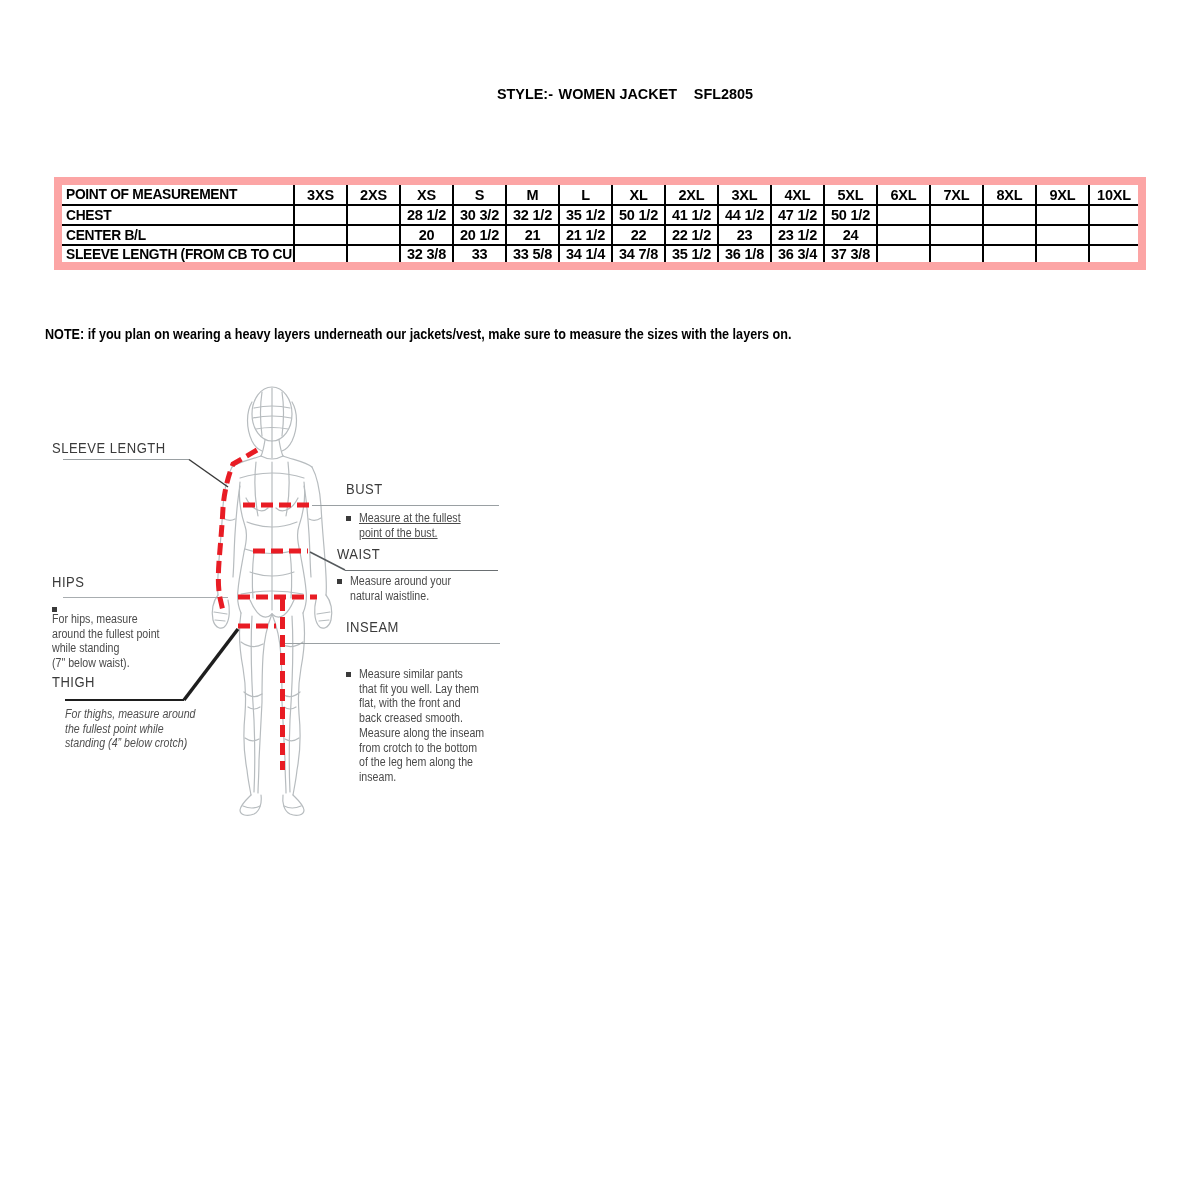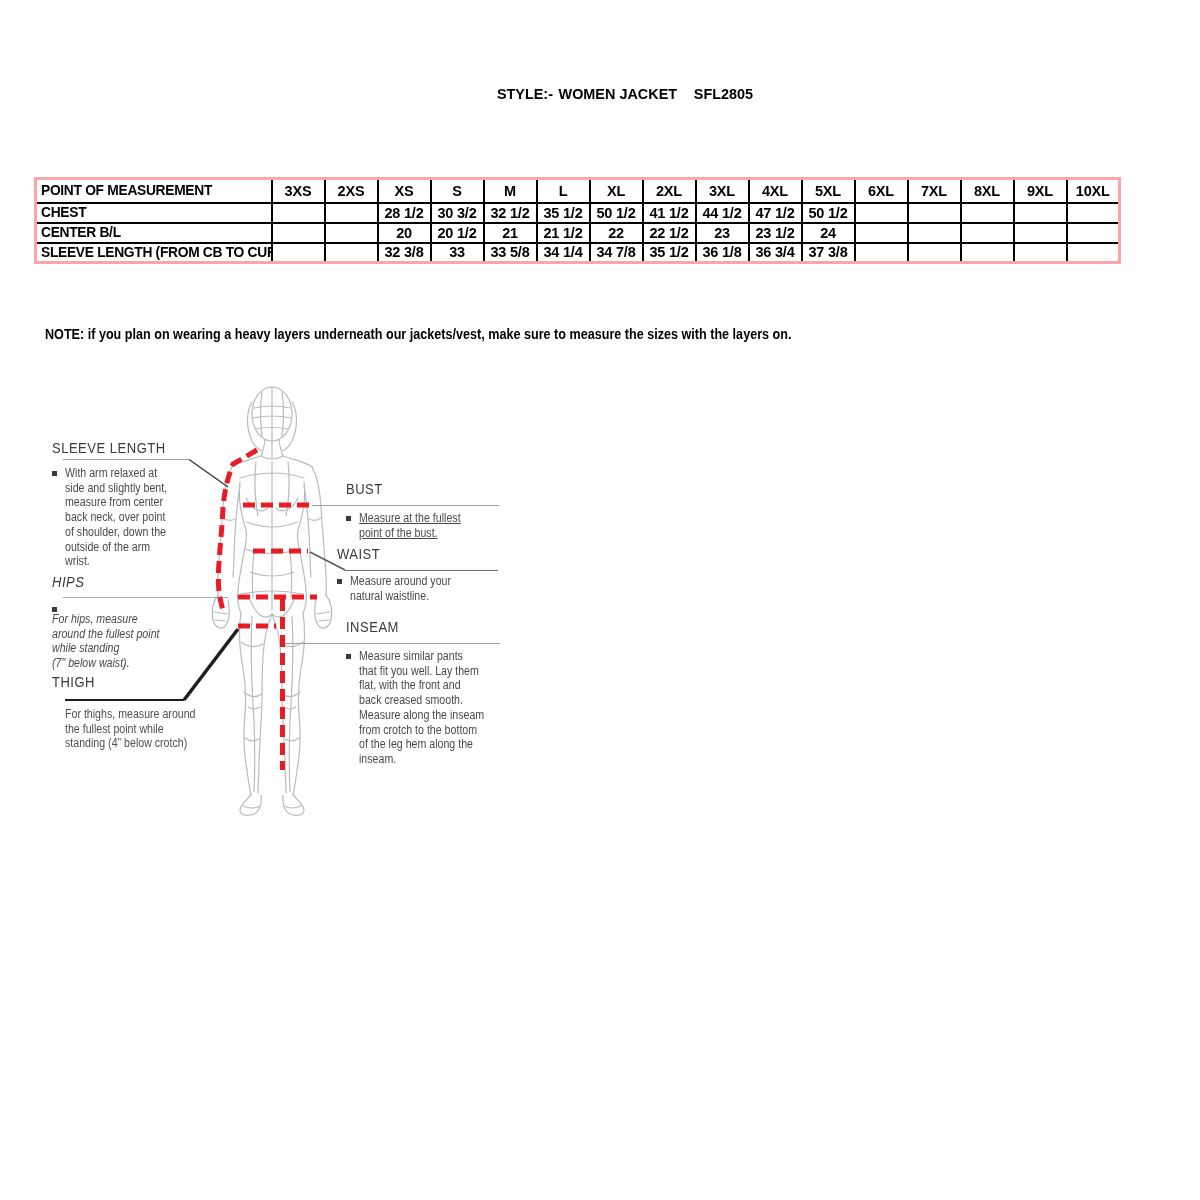--- a/index.html
+++ b/index.html
@@ -11,22 +11,22 @@
   .doc-title{
     position:absolute;top:85px;left:0;width:1200px;
     display:flex;justify-content:center;align-items:baseline;
     font-weight:700;font-size:15.5px;letter-spacing:0;
     transform:translateX(25px) scaleX(0.93);
   }
   .doc-title .gap-sm{margin-left:6px;}
   .doc-title .gap-lg{margin-left:18px;}
   
   .size-table{
-    position:absolute;left:34px;top:177px;width:1086px;
-    border-collapse:collapse;table-layout:fixed;border:3px solid #fca5a5;padding-left:38px;
+    position:absolute;left:54px;top:177px;width:1086px;
+    border-collapse:collapse;table-layout:fixed;border:8px solid #fca5a5;padding-left:38px;
   }
   .size-table th,.size-table td{
     border:2px solid #000;padding:0;font-weight:700;text-align:center;
     font-size:14.5px;letter-spacing:-0.2px;overflow:hidden;white-space:nowrap;
   }
   .size-table thead tr{height:24px;}
   .size-table tbody tr{height:20px;}
   .size-table th.label-cell,.size-table td.label-cell{
     text-align:left;padding-left:4px;font-size:13.8px;letter-spacing:-0.3px;
   }
@@ -49,30 +49,30 @@
   }
   .guide-section p.desc .bullet{
     flex:none;width:5px;height:5px;background:#3a3a3a;margin-top:5px;margin-right:8px;
   }
   .guide-section p.desc.no-bullet{padding-left:13px;}
   .guide-section .desc-text{
     display:inline-block;transform:scaleX(0.85);transform-origin:left top;white-space:pre-line;
   }
   [data-name="guide-section-sleeve-length"]{left:52px;top:440px;width:210px;}
   [data-name="guide-section-sleeve-length"] p.desc{margin-top:10px;}
-  [data-name="guide-section-hips"]{left:52px;top:574px;width:210px;font-style:italic;}
+  [data-name="guide-section-hips"]{left:52px;top:574px;width:210px;}
   [data-name="guide-section-hips"] p.desc{margin-top:12px;flex-direction:column;}
   [data-name="guide-section-thigh"]{left:52px;top:674px;width:220px;}
-  [data-name="guide-section-thigh"] p.desc{margin-top:17px;color:#4f4f4f;}
+  [data-name="guide-section-thigh"] p.desc{margin-top:17px;color:#4f4f4f;font-style:italic;}
   [data-name="guide-section-bust"]{left:346px;top:481px;width:210px;}
   [data-name="guide-section-bust"] p.desc{margin-top:14px;text-decoration:underline;}
   [data-name="guide-section-waist"]{left:337px;top:546px;width:210px;}
   [data-name="guide-section-waist"] p.desc{}
   [data-name="guide-section-inseam"]{left:346px;top:619px;width:220px;}
-  [data-name="guide-section-inseam"] p.desc{margin-top:14px;}
+  [data-name="guide-section-inseam"] p.desc{margin-top:32px;}
 </style>
 </head>
 <body>
 
 <div data-name="size-chart-document">
 
   <div class="doc-title" data-name="page-title">
     <span data-name="title-style-label">STYLE:-</span>
     <span class="gap-sm" data-name="title-product">WOMEN JACKET</span>
     <span class="gap-lg" data-name="title-style-code">SFL2805</span>
@@ -273,27 +273,20 @@
       <path data-name="waist-measure-line" d="M253,551 H308"></path>
       <path data-name="hips-measure-line" d="M238,597 H317"></path>
       <path data-name="thigh-measure-line" d="M238,626 H276"></path>
       <path data-name="inseam-measure-line" d="M282.5,599 V770"></path>
     </g>
   </svg>
 
   <div id="guide-sections" data-name="measurement-guide">
       <div class="guide-section" data-name="guide-section-sleeve-length">
         <h3 data-name="guide-heading">SLEEVE LENGTH</h3>
-        <p class="desc" data-name="guide-description"><span class="bullet" data-name="bullet-square-icon"></span><span class="desc-text" data-name="guide-description-text">With arm relaxed at
-side and slightly bent,
-measure from center
-back neck, over point
-of shoulder, down the
-outside of the arm
-wrist.</span></p>
       </div>
       <div class="guide-section" data-name="guide-section-hips">
         <h3 data-name="guide-heading">HIPS</h3>
         <p class="desc" data-name="guide-description"><span class="bullet" data-name="bullet-square-icon"></span><span class="desc-text" data-name="guide-description-text">For hips, measure
 around the fullest point
 while standing
 (7" below waist).</span></p>
       </div>
       <div class="guide-section" data-name="guide-section-thigh">
         <h3 data-name="guide-heading">THIGH</h3>

